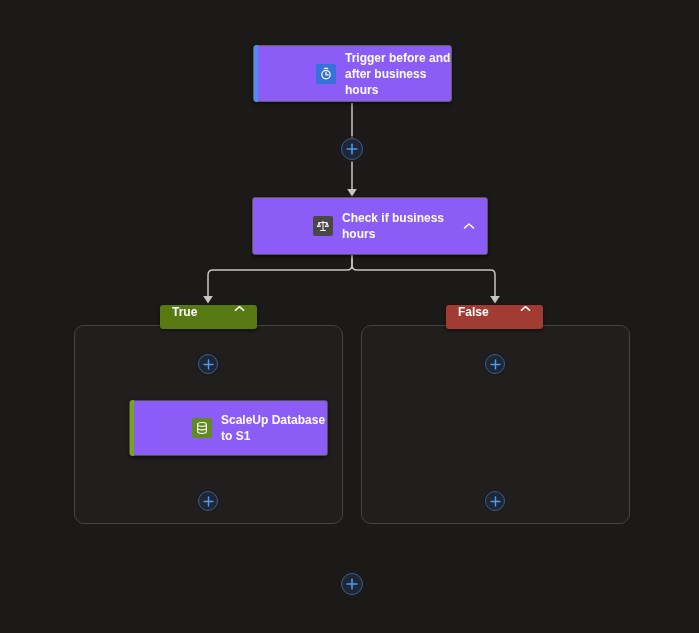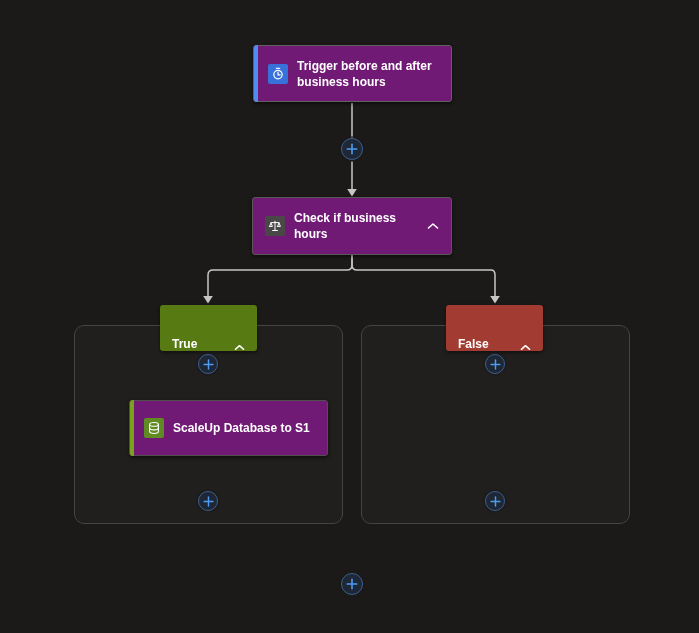--- a/index.html
+++ b/index.html
@@ -5,25 +5,25 @@
   html,body{margin:0;padding:0;background:#1b1a19;}
   .canvas{
     position:relative;width:699px;height:633px;background:#1b1a19;
     font-family:"Liberation Sans",sans-serif;overflow:hidden;
   }
   .connectors{position:absolute;left:0;top:0;pointer-events:none;}
 
   
   .card{
     position:absolute;display:flex;align-items:center;box-sizing:border-box;
-    background:#701a75;border:1px solid #5a5856;border-radius:3px;
-    box-shadow:0 1.6px 3.6px rgba(0,0,0,.5);cursor:pointer;
+    background:#8b5cf6;border:1px solid #5a5856;border-radius:3px;
+    box-shadow:0 1.6px 3.6px rgba(0,0,0,.5);cursor:pointer;padding-left:48px;
   }
   .trigger-card{left:253px;top:45px;width:199px;height:57px;border-color:#63615f;}
-  .condition-card{left:252px;top:197px;width:200px;height:58px;}
+  .condition-card{left:252px;top:197px;width:236px;height:58px;}
   .action-card{width:199px;height:56px;border-color:#514f4d;}
   .scaleup-card{left:111px;top:400px;margin-left:18px;}
   .scaledown-card{left:397px;top:400px;}
 
   .accent{position:absolute;left:0;top:-1px;bottom:-1px;width:4px;border-radius:3px 0 0 3px;}
   .accent-blue{background:#4e8ef0;}
   .accent-green{background:#7ba21d;}
 
   .icon-badge{
     width:20px;height:20px;border-radius:2px;flex:none;
@@ -46,22 +46,22 @@
   
   .container-box{
     position:absolute;width:269px;height:199px;box-sizing:border-box;
     border:1px solid #464442;border-radius:10px;background:#211f1e;
   }
   .left-box{left:74px;top:325px;}
   .right-box{left:361px;top:325px;}
 
   
   .branch-badge{
-    position:absolute;width:97px;height:46px;box-sizing:border-box;border-radius:3px;
-    display:flex;align-items:flex-end;justify-content:space-between;padding:0 12px;
+    position:absolute;width:97px;height:24px;box-sizing:border-box;border-radius:3px;
+    display:flex;align-items:flex-start;justify-content:space-between;padding:0 12px;
     color:#fff;font-size:12px;font-weight:700;cursor:pointer;
     box-shadow:0 1.6px 3.6px rgba(0,0,0,.45);
   }
   .true-badge{left:160px;top:305px;background:#587a12;}
   .false-badge{left:446px;top:305px;background:#a23c32;padding-left:12px;}
 
   
   .plus-btn{
     position:absolute;border-radius:50%;border:1px solid #3f5e8e;background:#1d2735;
     display:flex;align-items:center;justify-content:center;cursor:pointer;padding:0;

